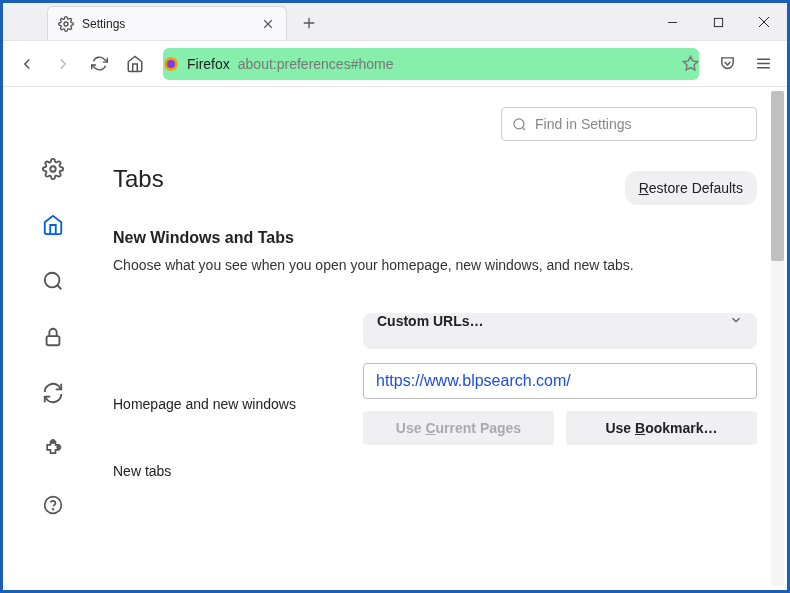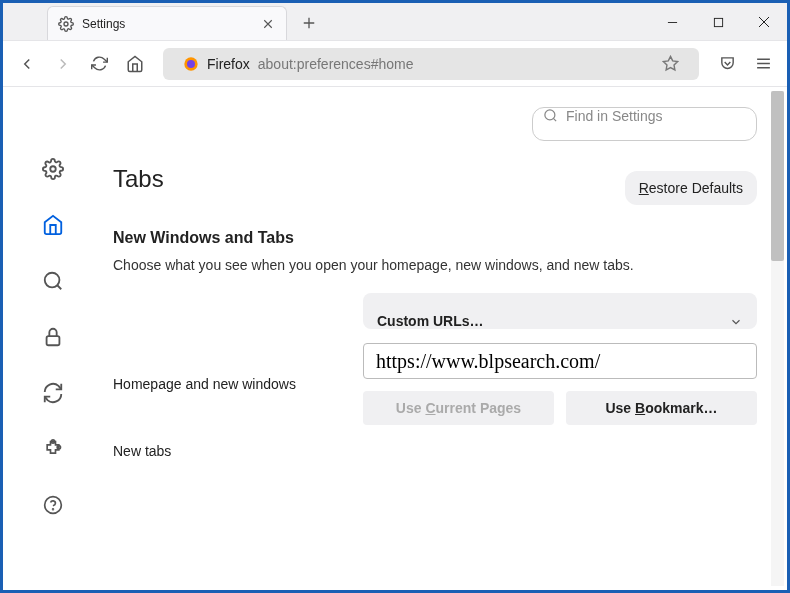--- a/index.html
+++ b/index.html
@@ -12,52 +12,52 @@
 .tab .label { font-size: 12px; color: #222; flex: 1; }
 .tab .close { width: 16px; height: 16px; color: #555; display: flex; align-items: center; justify-content: center; cursor: pointer; }
 .newtab { width: 28px; height: 28px; display: flex; align-items: center; justify-content: center; margin-left: 8px; margin-bottom: 3px; color: #555; }
 .win-controls { position: absolute; right: 0; top: 0; height: 38px; display: flex; }
 .win-controls div { width: 46px; height: 38px; display: flex; align-items: center; justify-content: center; color: #222; }
 
 
 .toolbar { height: 46px; display: flex; align-items: center; padding: 0 8px; gap: 4px; border-bottom: 1px solid #e5e5e8; }
 .nav-btn { width: 32px; height: 32px; display: flex; align-items: center; justify-content: center; color: #555; border-radius: 4px; }
 .nav-btn.disabled { color: #bbb; }
-.urlbar { flex: 1; height: 32px; background: #e5e5e5; border-radius: 6px; display: flex; align-items: center; padding: 0 20px; margin: 0 8px; gap: 8px; }
+.urlbar { flex: 1; height: 32px; background: #86efac; border-radius: 6px; display: flex; align-items: center; padding: 0 0; margin: 0 8px; gap: 8px; }
 .urlbar .ff-icon { width: 16px; height: 16px; }
 .urlbar .domain { font-size: 14px; color: #222; }
 .urlbar .path { font-size: 14px; color: #777; }
 .urlbar .spacer { flex: 1; }
 .urlbar .star { color: #777; }
 
 
 .content { display: flex; height: calc(100% - 84px); }
 .sidebar { width: 100px; padding-top: 70px; display: flex; flex-direction: column; align-items: center; gap: 32px; }
 .sidebar .icon { width: 24px; height: 24px; color: #555; display: flex; align-items: center; justify-content: center; }
 .sidebar .icon.active { color: #0060df; }
 
 .main { flex: 1; padding: 20px 30px 0 10px; position: relative; }
 .search-wrap { display: flex; justify-content: flex-end; margin-bottom: 24px; }
-.search-box { width: 225px; height: 34px; border: 1px solid #ccc; border-radius: 12px; display: flex; padding: 0 10px; gap: 8px; color: #888; font-size: 14px; }
+.search-box { width: 256px; height: 34px; border: 1px solid #ccc; border-radius: 4px; display: flex; align-items: center; padding: 0 10px; gap: 8px; color: #888; font-size: 14px; }
 
 .page-title { font-size: 24px; font-weight: 400; color: #222; margin-bottom: 36px; }
 .restore-btn { position: absolute; right: 30px; top: 84px; height: 34px; padding: 0 14px; background: #f0f0f2; border: none; border-radius: 12px; font-size: 14px; color: #222; }
 .restore-btn .u { text-decoration: underline; }
 
 .section-title { font-size: 16px; font-weight: 600; color: #222; margin-bottom: 10px; }
-.section-desc { font-size: 14px; color: #333; margin-bottom: 20px; }
+.section-desc { font-size: 14px; color: #333; margin-bottom: 40px; }
 
 .row { display: flex; align-items: center; margin-bottom: 14px; gap: 20px; }
 .row-label { width: 230px; font-size: 14px; color: #222; }
 .controls { flex: 1; }
 
-.select { height: 36px; background: #f0f0f2; border-radius: 8px; display: flex; align-items: flex-end; padding: 0 14px; font-size: 14px; font-weight: 600; color: #222; cursor: pointer; position: relative; }
+.select { height: 36px; background: #f0f0f2; border-radius: 8px; display: flex; align-items: flex-start; padding: 0 14px; font-size: 14px; font-weight: 600; color: #222; cursor: pointer; position: relative; }
 .select .chev { margin-left: auto; color: #555; }
 
-.text-input { width: 100%; height: 36px; border: 1px solid #bbb; border-radius: 4px; padding: 0 12px; font-size: 20px; color: #000000; margin-bottom: 12px; font-family: Liberation Serif, serif; }
+.text-input { width: 100%; height: 36px; border: 1px solid #bbb; border-radius: 4px; padding: 0 12px; font-size: 16px; color: #1d4ed8; margin-bottom: 12px; }
 
 .btn-row { display: flex; gap: 12px; }
 .btn { flex: 1; height: 34px; background: #f0f0f2; border: none; border-radius: 4px; font-size: 14px; font-weight: 600; color: #222; padding: 0 10px; white-space: nowrap; overflow: hidden; }
 .btn.disabled { color: #aaa; }
 .btn .u { text-decoration: underline; }
 
 .scrollbar { position: absolute; right: 3px; top: 88px; width: 13px; height: calc(100% - 92px); background: #f5f5f5; }
 .thumb { position: absolute; top: 0; width: 13px; height: 170px; background: #c0c0c0; border-radius: 2px; }
 
 svg { display: block; }

